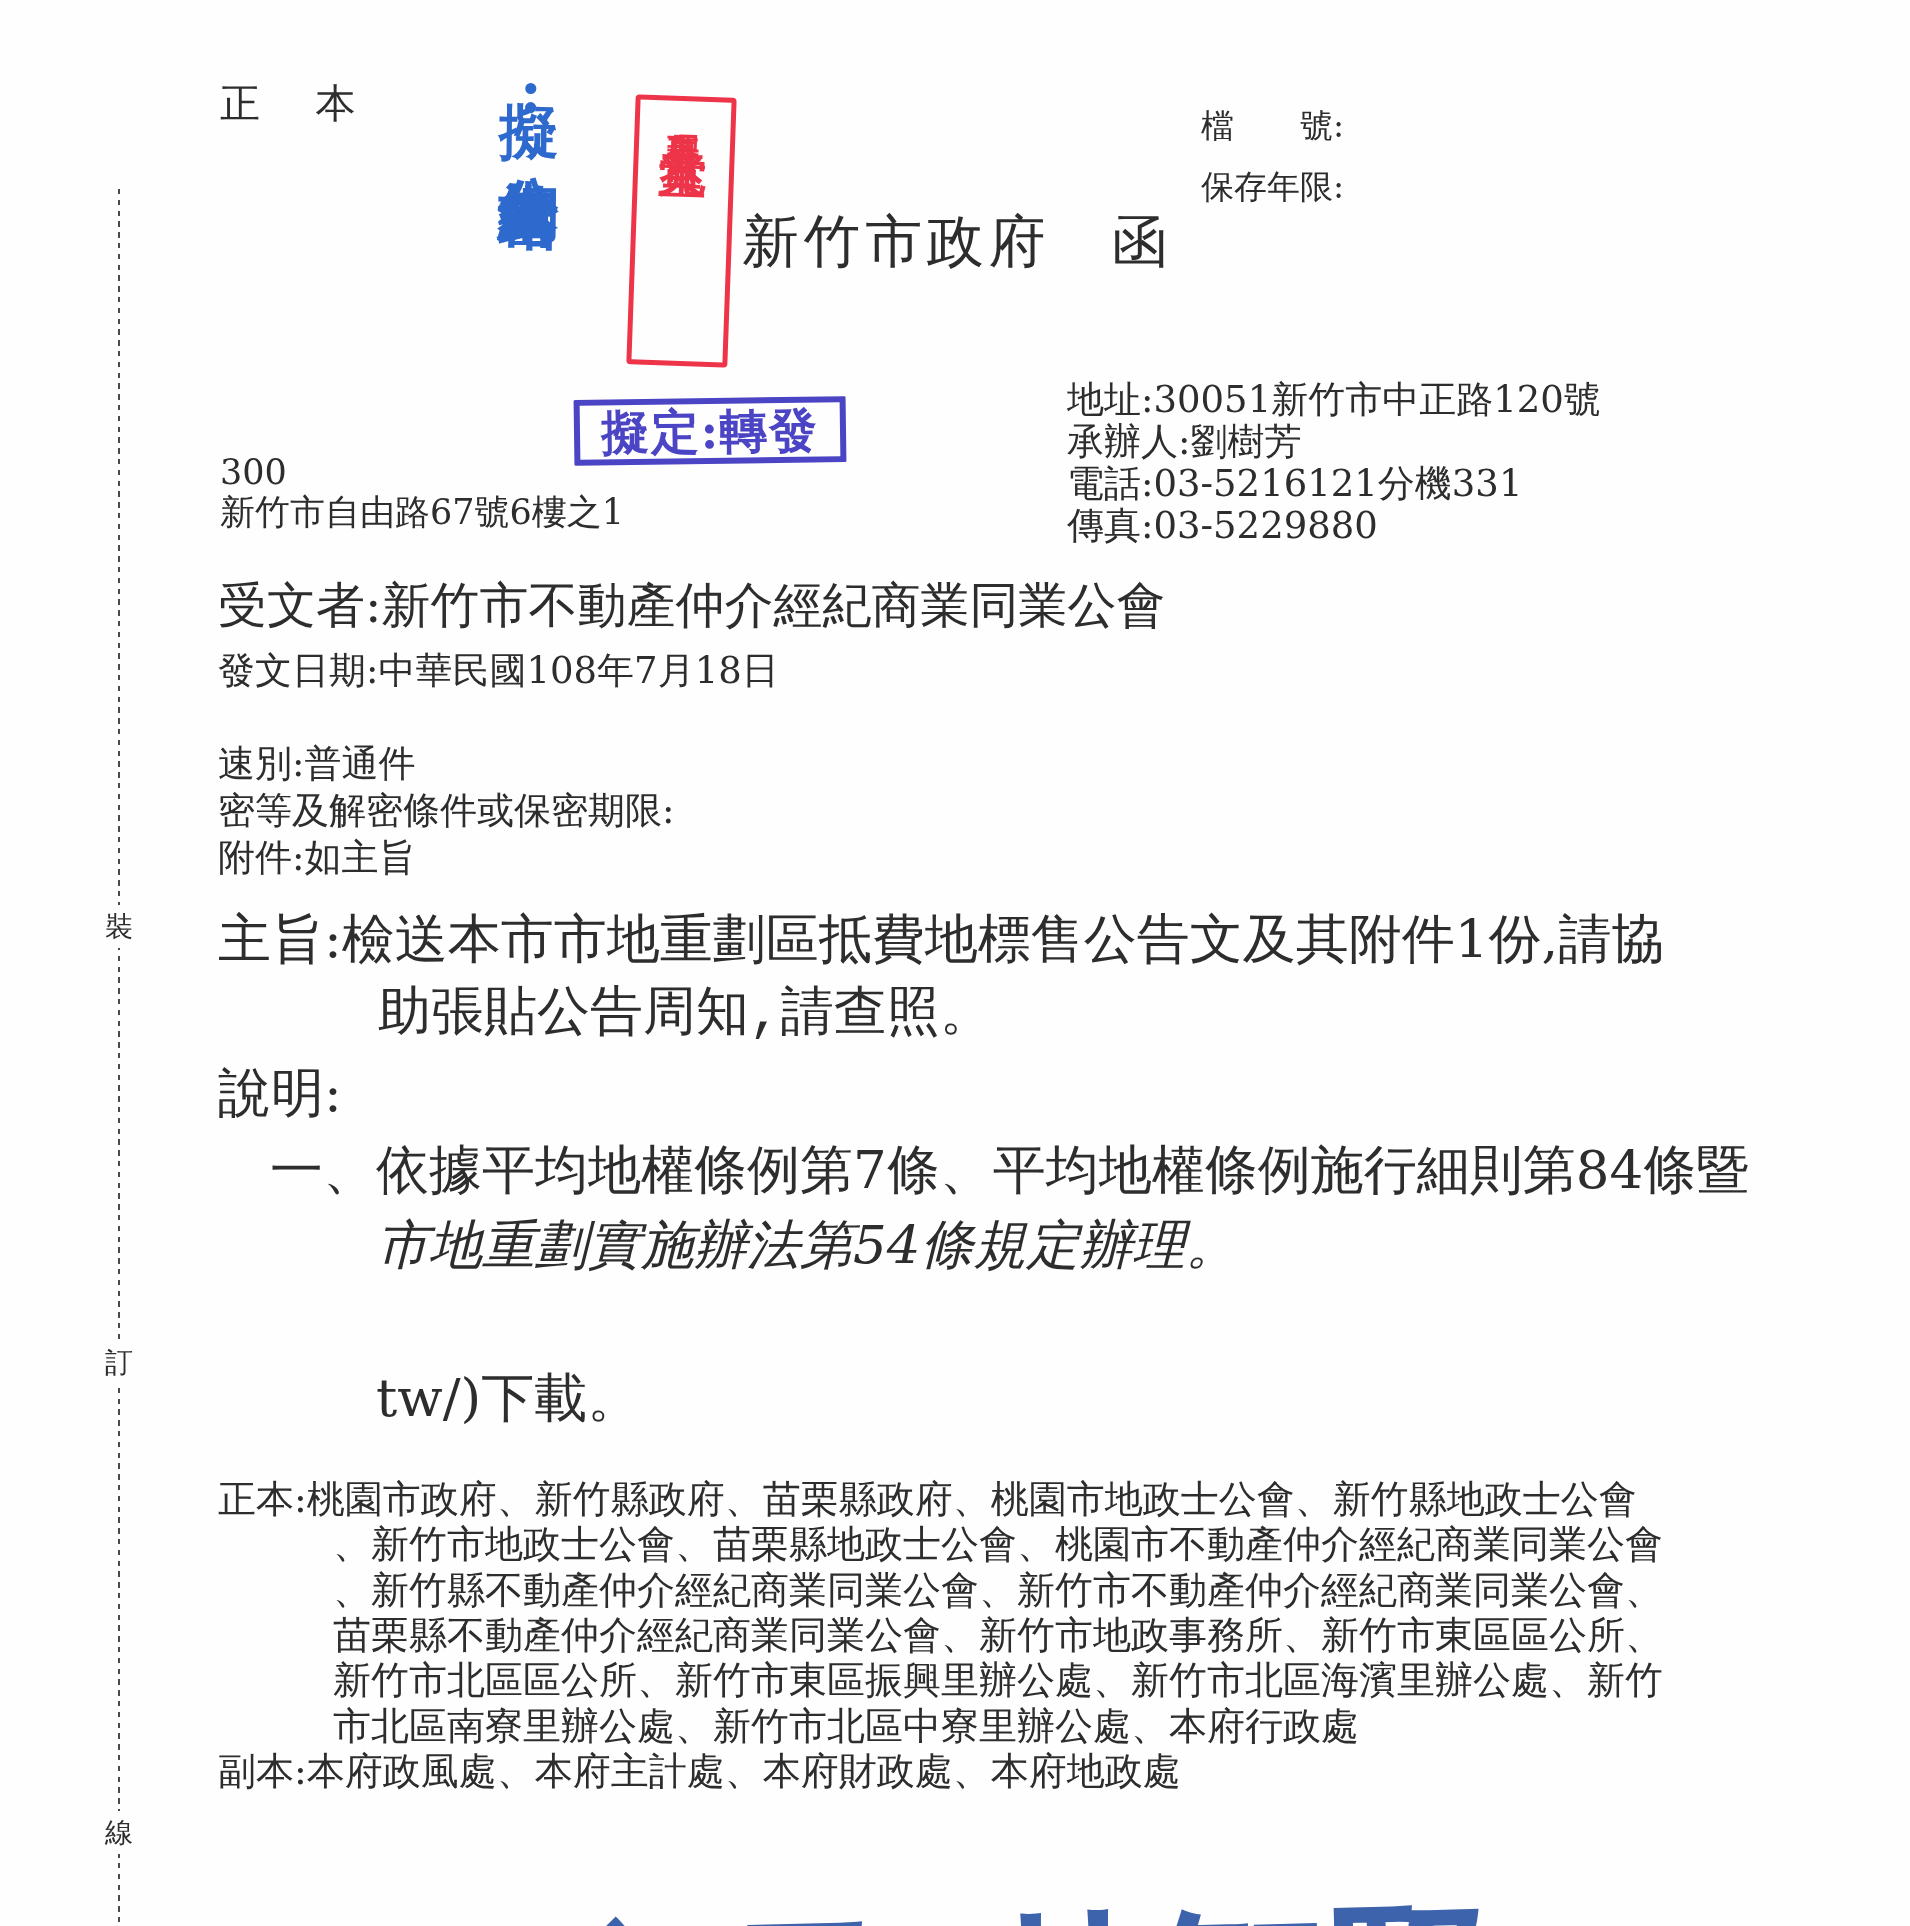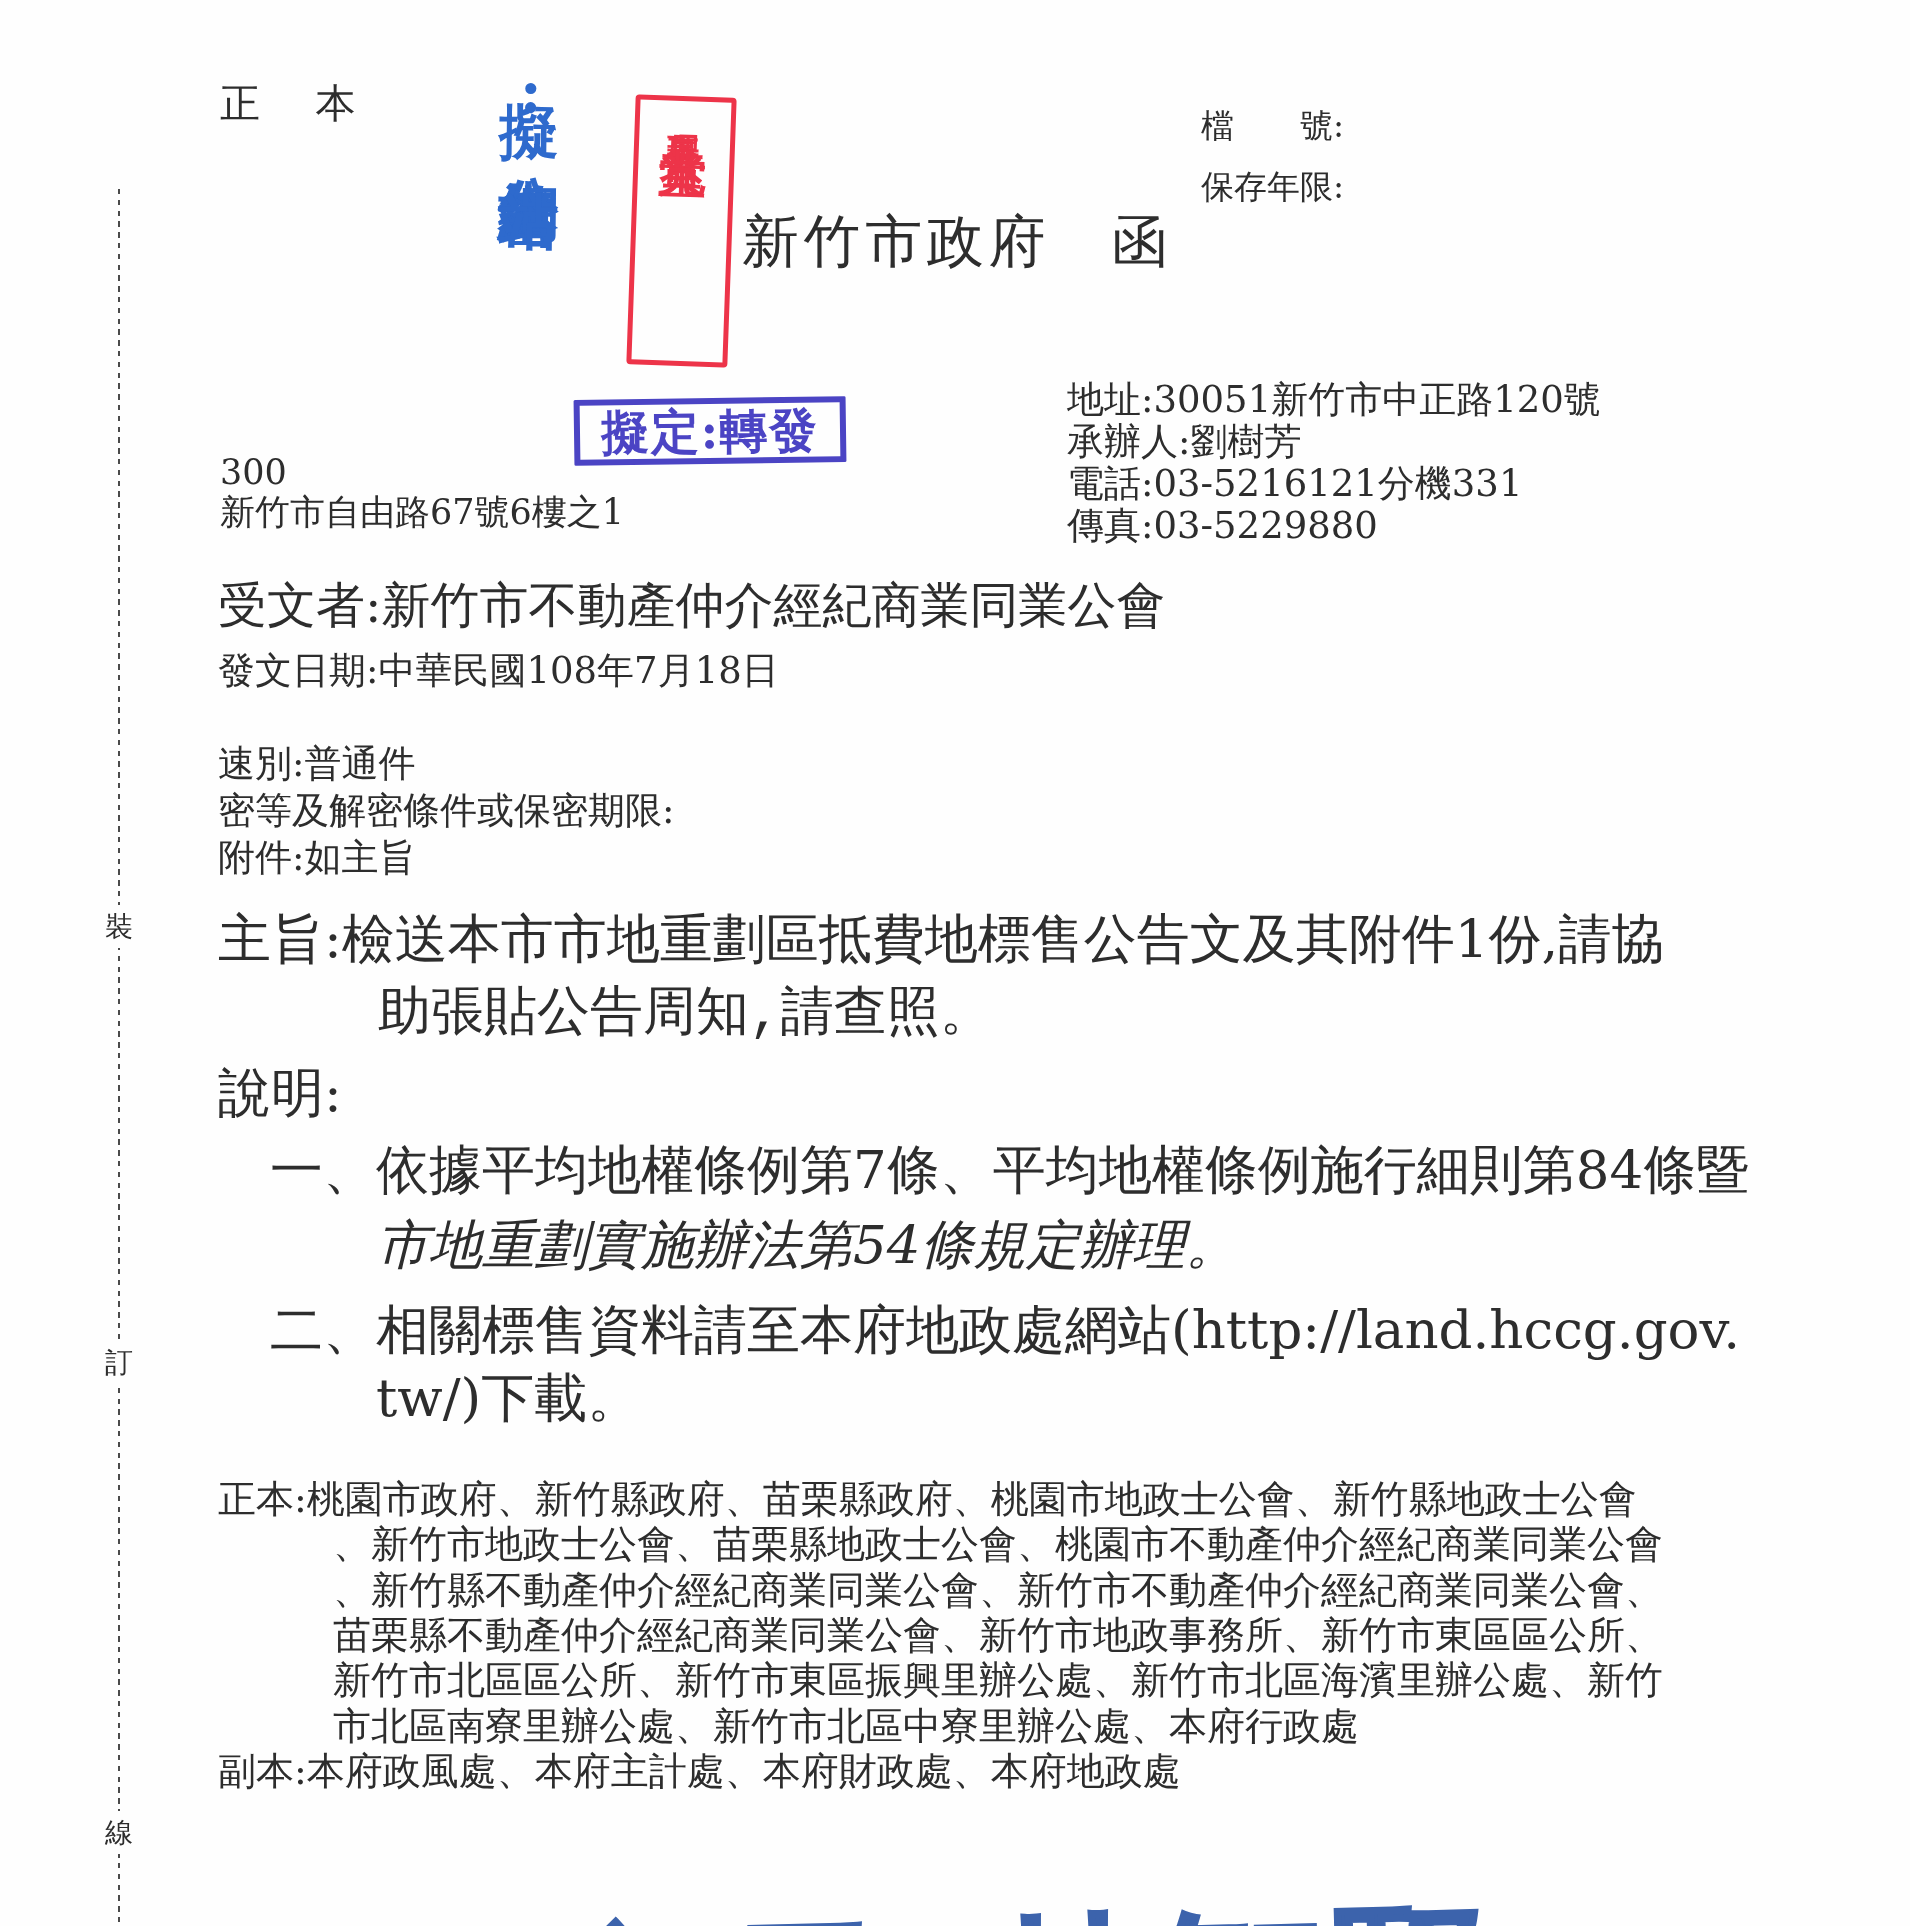--- a/index.html
+++ b/index.html
@@ -121,21 +121,20 @@
   <div class="abs meta-speed">速別:普通件</div>
   <div class="abs meta-security">密等及解密條件或保密期限:</div>
   <div class="abs meta-attachment">附件:如主旨</div>
 
   <div class="abs subject-line1">主旨:檢送本市市地重劃區抵費地標售公告文及其附件1份,請協</div>
   <div class="abs subject-line2">助張貼公告周知,請查照。</div>
 
   <div class="abs explain-heading">說明:</div>
   <div class="abs item1-line1">一、依據平均地權條例第7條、平均地權條例施行細則第84條暨</div>
   <div class="abs item1-line2">市地重劃實施辦法第54條規定辦理。</div>
-  <div class="abs item2-line1">二、相關標售資料請至本府地政處網站(http://land.hccg.gov.</div>
   <div class="abs item2-line2">tw/)下載。</div>
 
   <div class="abs cc0">正本:桃園市政府、新竹縣政府、苗栗縣政府、桃園市地政士公會、新竹縣地政士公會</div>
   <div class="abs cc1">、新竹市地政士公會、苗栗縣地政士公會、桃園市不動產仲介經紀商業同業公會</div>
   <div class="abs cc2">、新竹縣不動產仲介經紀商業同業公會、新竹市不動產仲介經紀商業同業公會、</div>
   <div class="abs cc3">苗栗縣不動產仲介經紀商業同業公會、新竹市地政事務所、新竹市東區區公所、</div>
   <div class="abs cc4">新竹市北區區公所、新竹市東區振興里辦公處、新竹市北區海濱里辦公處、新竹</div>
   <div class="abs cc5">市北區南寮里辦公處、新竹市北區中寮里辦公處、本府行政處</div>
   <div class="abs copy-to">副本:本府政風處、本府主計處、本府財政處、本府地政處</div>
 

